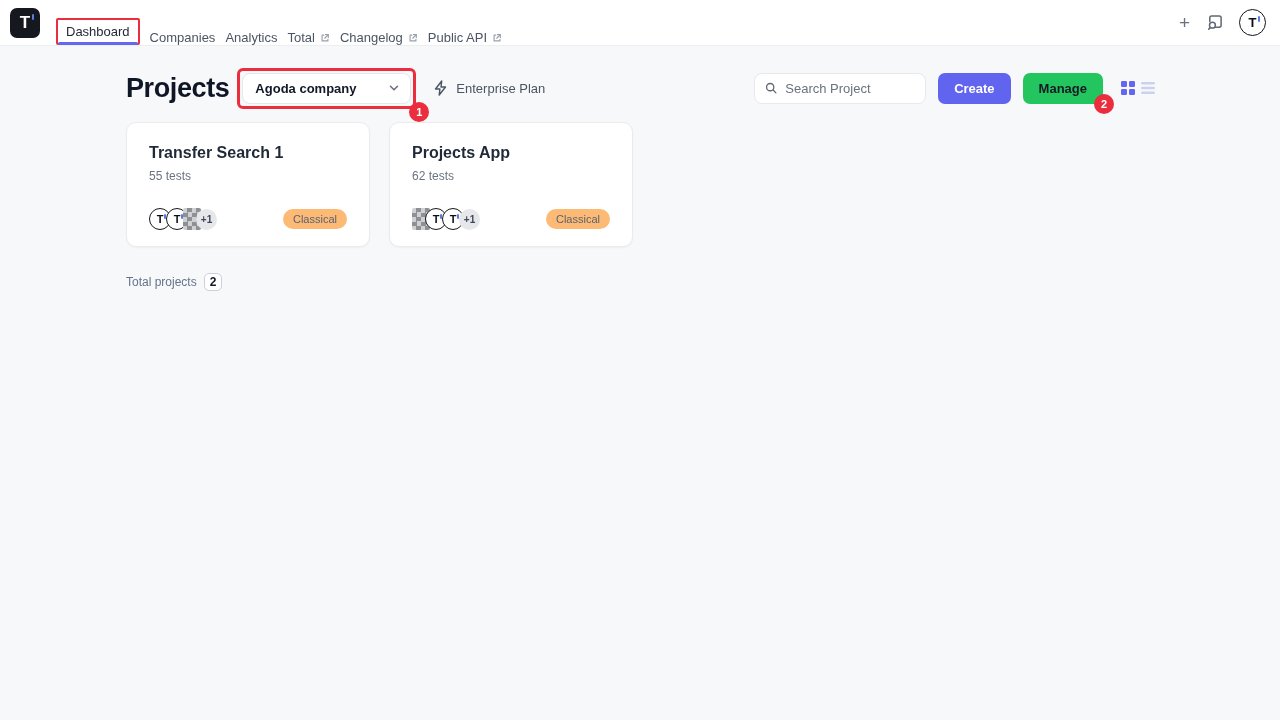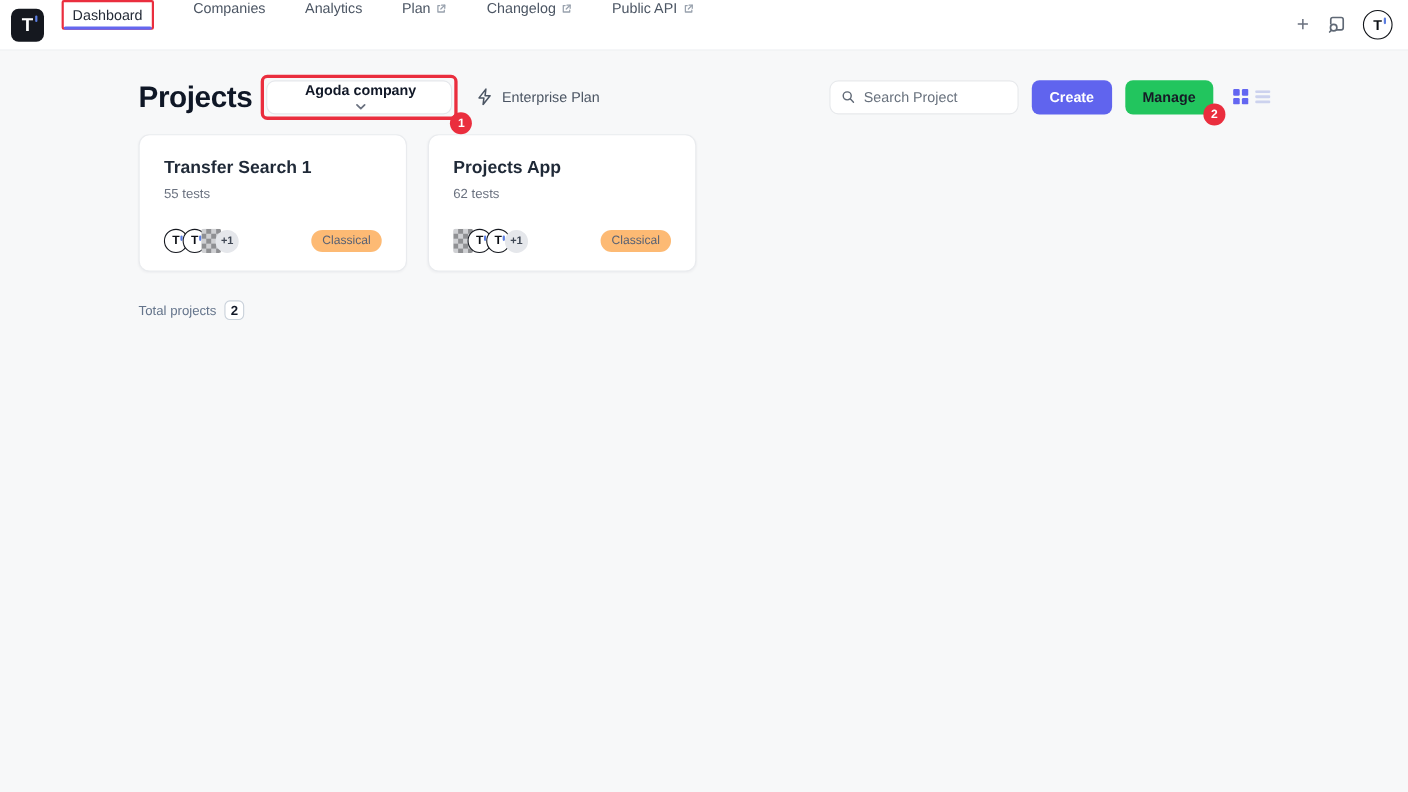--- a/index.html
+++ b/index.html
@@ -9,21 +9,21 @@
   
   .header { height:46px; background:#fff; border-bottom:1px solid #eceef1;
             display:flex; align-items:stretch; padding:0 14px 0 10px; }
   .logo-box { width:30px; height:30px; background:#15181f; border-radius:7px;
               display:flex; align-items:center; justify-content:center; align-self:center; margin-right:16px; }
   .tmark { position:relative; line-height:1; display:inline-block; }
   .tmark b { font-weight:800; }
   .tmark i { position:absolute; width:2.5px; height:6px; background:#5b7de0; top:0; right:-4px; border-radius:1px; }
   .logo-box .tmark { font-size:17px; color:#fff; }
 
-  .nav { display:flex; gap:36px; align-items:flex-start; }
+  .nav { display:flex; gap:10px; align-items:flex-end; }
   .nav-item { display:flex; align-items:center; font-size:13px; color:#4b5563;
               position:relative; cursor:pointer; gap:5px; }
   .nav-item.active::after { content:""; position:absolute; bottom:0; left:2px; right:2px;
               height:3px; background:#6467ef; border-radius:3px; }
   .annot-outline { border:2px solid #ea2e3e; border-radius:2px; padding:4px 8px; color:#242b37; }
 
   .header-right { margin-left:auto; display:flex; align-items:center; gap:16px; }
   .plus-icon { font-size:19px; color:#6b7280; line-height:1; cursor:pointer; }
   .avatar-circle { width:27px; height:27px; border:1.8px solid #101318; border-radius:50%;
                    background:#fff; display:flex; align-items:center; justify-content:center; cursor:pointer; }
@@ -32,21 +32,21 @@
   
   .main { padding:22px 125px 0 126px; }
 
   .toolbar { display:flex; align-items:center; justify-content:space-between; height:40px; }
   .tb-left { display:flex; align-items:center; }
   .page-title { font-size:27px; font-weight:800; color:#0f1726; letter-spacing:-0.4px; }
 
   .select-annot { position:relative; margin-left:8px; border:3px solid #ea2e3e; border-radius:6px; padding:2px; }
   .company-select { width:169px; height:31px; background:#fff; border:1px solid #e5e7eb; border-radius:8px;
                     display:flex; align-items:center; justify-content:space-between;
-                    padding:0 10px 0 12px; font-size:13px; font-weight:700; color:#111827; cursor:pointer;flex-direction:column; }
+                    padding:0 10px 0 12px; font-size:13px; font-weight:700; color:#111827; cursor:pointer; }
   .num-badge { position:absolute; width:20px; height:20px; border-radius:50%; background:#ea2e3e;
                color:#fff; font-size:11px; font-weight:700; display:flex; align-items:center;
                justify-content:center; z-index:5; }
   .badge-1 { right:-16px; bottom:-16px; }
 
   .plan { margin-left:17px; display:flex; align-items:center; gap:8px;
           color:#4b5563; font-size:13px; font-weight:500; }
 
   .tb-right { display:flex; align-items:center; gap:12px; }
   .search-box { width:172px; height:31px; background:#fff; border:1px solid #e7e9ec; border-radius:8px;
@@ -101,21 +101,21 @@
         <span>Dashboard</span>
       </span>
     </div>
     <div class="nav-item">
       <span>Companies</span>
     </div>
     <div class="nav-item">
       <span>Analytics</span>
     </div>
     <div class="nav-item">
-      <span>Plan</span>
+      <span>Total</span>
       <svg width="10" height="10" viewBox="0 0 12 12" fill="none" stroke="#98a1ad" stroke-width="1.4" stroke-linecap="round" stroke-linejoin="round">
           <path d="M4.5 2.5 H2.5 V9.5 H9.5 V7.5"></path>
           <path d="M6.5 2 H10 V5.5"></path>
           <path d="M10 2 L5.7 6.3"></path>
         </svg>
     </div>
     <div class="nav-item">
       <span>Changelog</span>
       <svg width="10" height="10" viewBox="0 0 12 12" fill="none" stroke="#98a1ad" stroke-width="1.4" stroke-linecap="round" stroke-linejoin="round">
           <path d="M4.5 2.5 H2.5 V9.5 H9.5 V7.5"></path>

